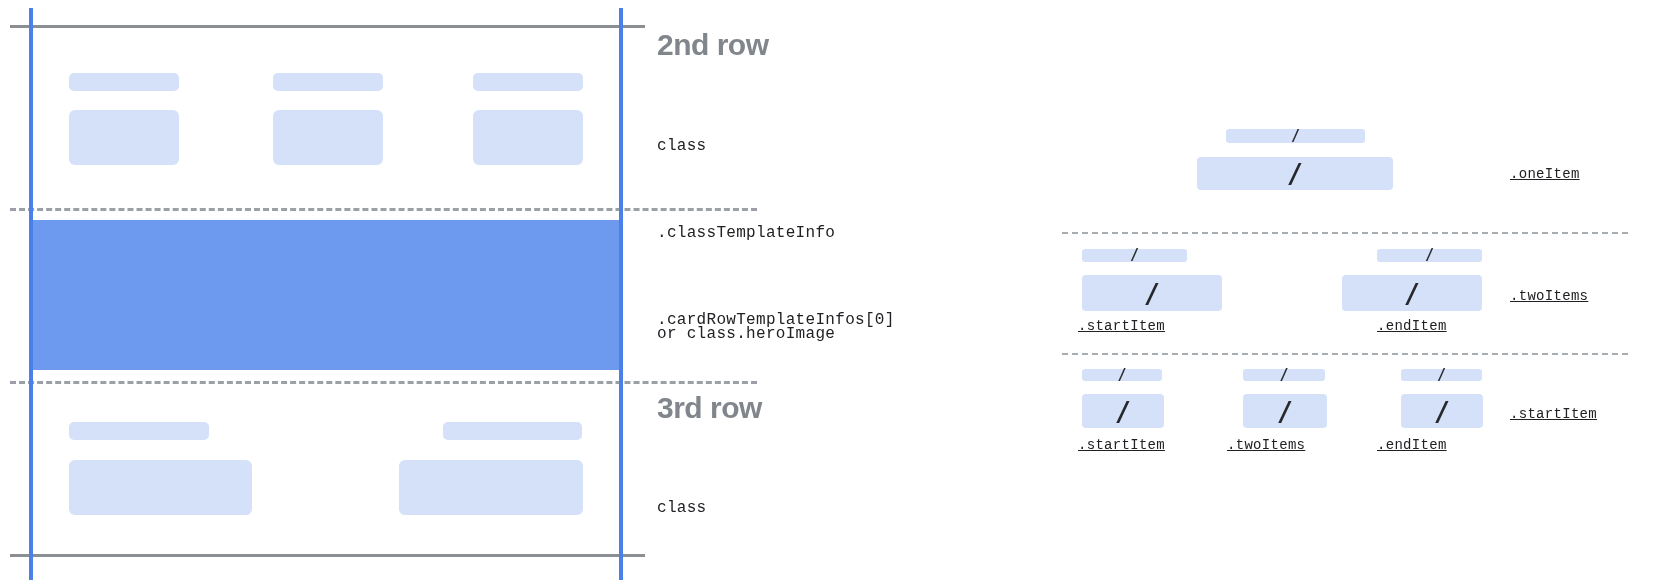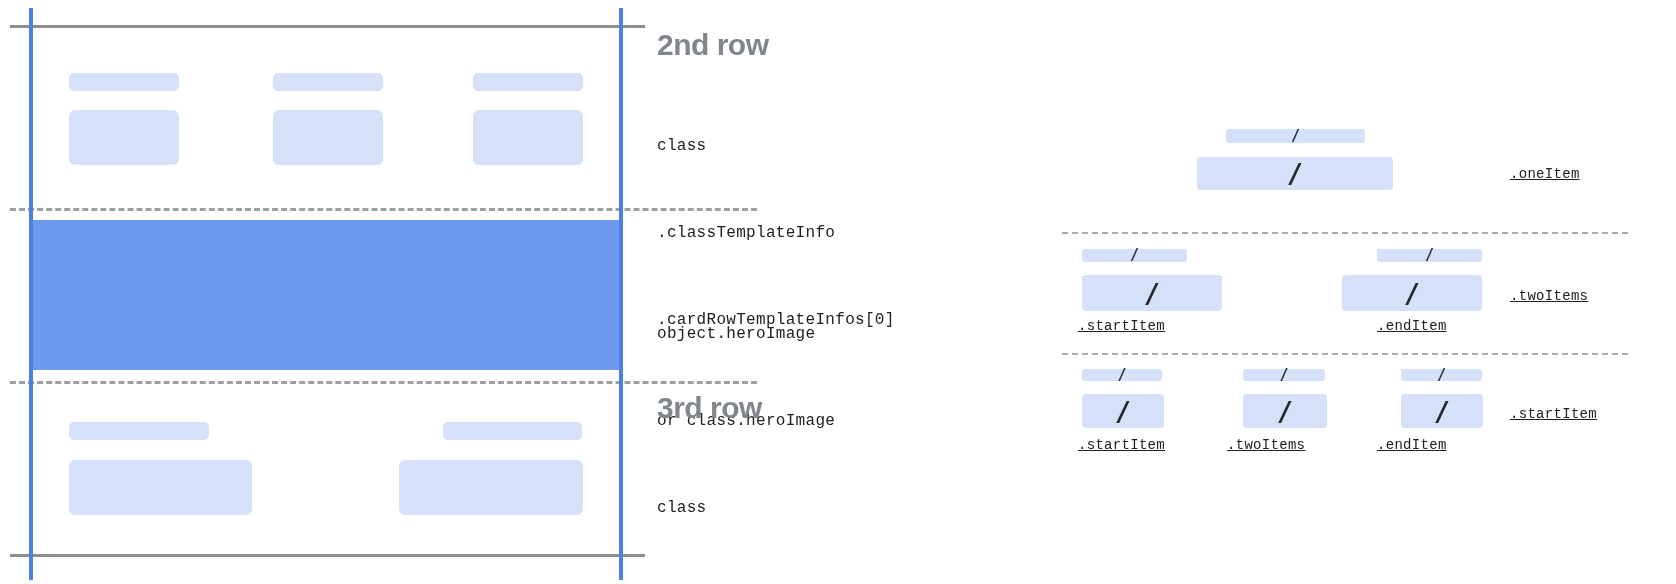--- a/index.html
+++ b/index.html
@@ -63,21 +63,20 @@
   <div class="field-box" style="left:399px;top:460px;width:184px"></div>
 
   <div class="row-heading" style="top:29px">2nd row</div>
   <div class="code" style="top:74px">
     <div>class</div>
     <div>.classTemplateInfo</div>
     <div>.cardRowTemplateInfos[0]</div>
   </div>
 
   <div class="code" style="top:262px">
-    <div>object.heroImage</div>
     <div>or class.heroImage</div>
   </div>
 
   <div class="row-heading" style="top:392px">3rd row</div>
   <div class="code" style="top:436px">
     <div>class</div>
     <div>.classTemplateInfo</div>
     
     
   </div>

